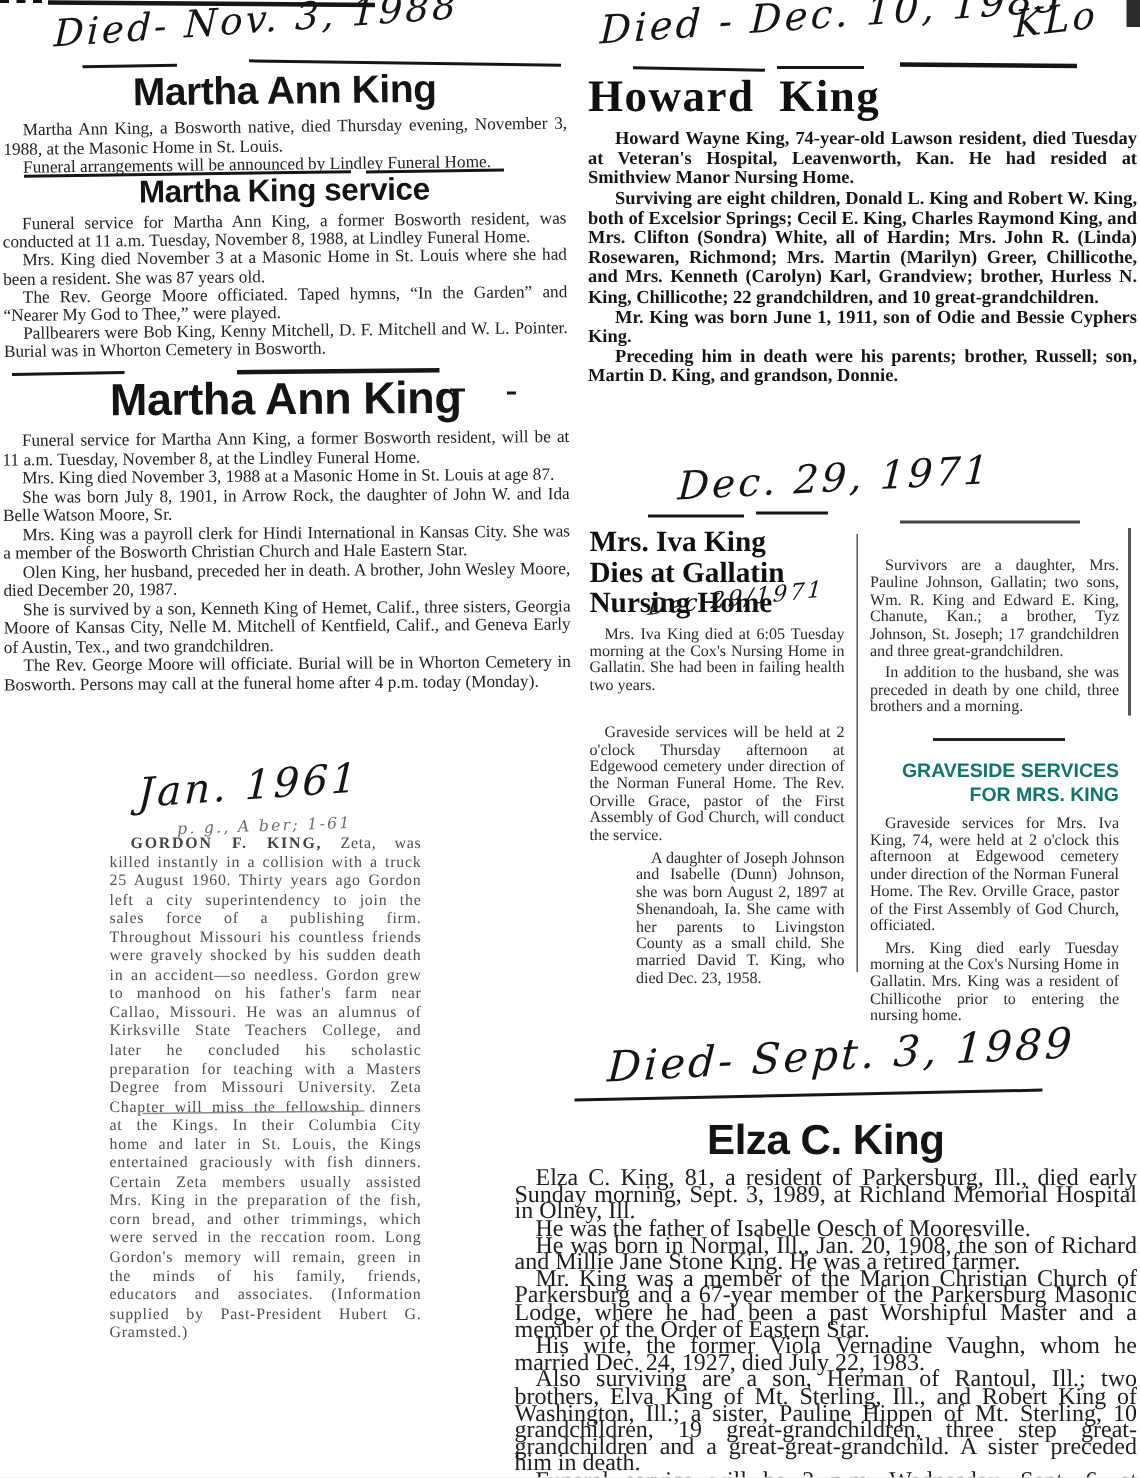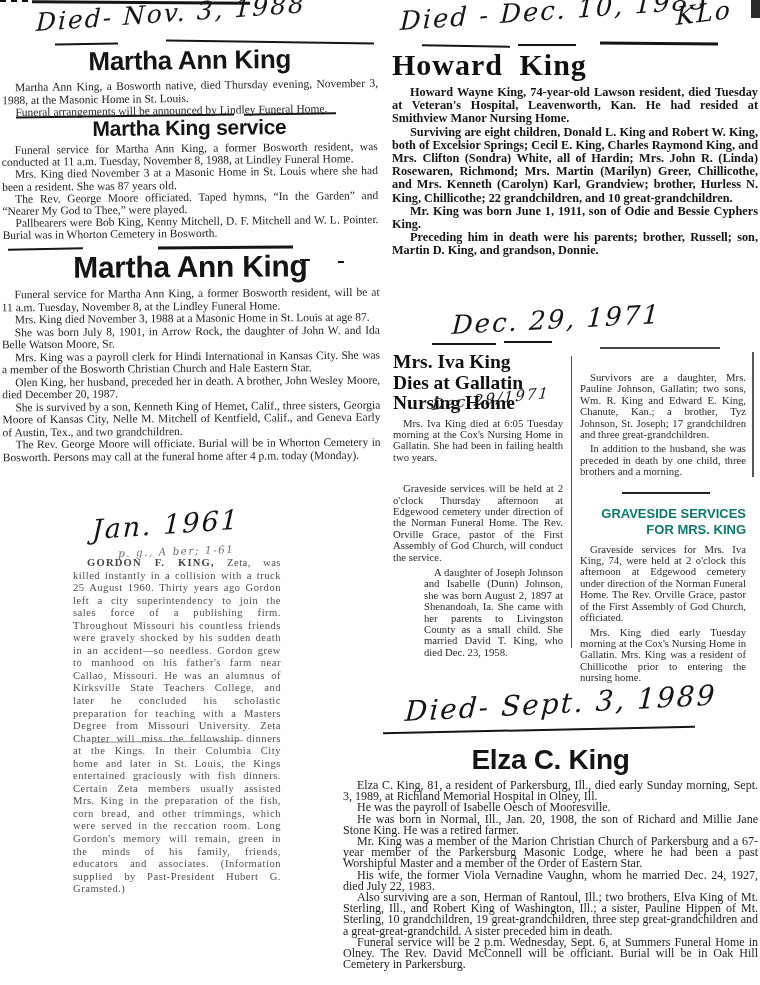--- a/index.html
+++ b/index.html
@@ -32,21 +32,21 @@
   .c-iva p { font-size:10.7px; line-height:11.4px; text-indent:10px; color:#2a2a2a; }
   .iva-head {
     font-family:"Liberation Serif", serif; font-weight:700; font-size:19.5px;
     line-height:20.5px; margin:0; color:#101010; white-space:pre-line; text-align:left;
   }
   .iva-subhead {
     font-family:"Liberation Sans", sans-serif; font-weight:700; font-size:13px;
     line-height:16px; margin:12px 0 6px 0; color:#0f766e; white-space:pre-line; text-align:right;
   }
   
-  .c-elza p { font-size:12px; line-height:11.2px; text-indent:14px; color:#1d1d1d; }
+  .c-elza p { font-size:16px; line-height:11.2px; text-indent:14px; color:#1d1d1d; }
 </style>
 </head>
 <body>
 
 <div class="page">
 
   <div style="position:absolute;left:0;top:2;width:28px;border-top:2px dashed #111;"></div>
   <div class="rl" style="left:32px;top:1px;width:218px;height:3px;transform:rotate(0.4deg);"></div>
   <div class="rl" style="left:751px;top:0;width:9px;height:18px;background:#2b2b2b;"></div>
 
@@ -140,21 +140,21 @@
     <p>Graveside services for Mrs. Iva King, 74, were held at 2 o'clock this afternoon at Edgewood cemetery under direction of the Norman Funeral Home. The Rev. Orville Grace, pastor of the First Assembly of God Church, officiated.</p>
     <p style="margin-top:3px;">Mrs. King died early Tuesday morning at the Cox's Nursing Home in Gallatin. Mrs. King was a resident of Chillicothe prior to entering the nursing home.</p>
   </section>
 
   <div class="hw" style="left:405px;top:695px;font-size:28px;transform:rotate(-3deg) skewX(-6deg);">Died- Sept. 3, 1989</div>
   <div class="rl" style="left:383px;top:729px;width:312px;height:2px;transform:rotate(-1.2deg);"></div>
 
   <section class="clip c-elza" style="left:343px;top:744px;width:415px;">
     <h1 class="h-sans" style="font-size:28px;margin-bottom:4px;">Elza C. King</h1>
     <p>Elza C. King, 81, a resident of Parkersburg, Ill., died early Sunday morning, Sept. 3, 1989, at Richland Memorial Hospital in Olney, Ill.</p>
-    <p>He was the payroll of Isabelle Oesch of Mooresville.</p>
+    <p>He was the father of Isabelle Oesch of Mooresville.</p>
     <p>He was born in Normal, Ill., Jan. 20, 1908, the son of Richard and Millie Jane Stone King. He was a retired farmer.</p>
     <p>Mr. King was a member of the Marion Christian Church of Parkersburg and a 67-year member of the Parkersburg Masonic Lodge, where he had been a past Worshipful Master and a member of the Order of Eastern Star.</p>
     <p>His wife, the former Viola Vernadine Vaughn, whom he married Dec. 24, 1927, died July 22, 1983.</p>
     <p>Also surviving are a son, Herman of Rantoul, Ill.; two brothers, Elva King of Mt. Sterling, Ill., and Robert King of Washington, Ill.; a sister, Pauline Hippen of Mt. Sterling, 10 grandchildren, 19 great-grandchildren, three step great-grandchildren and a great-great-grandchild. A sister preceded him in death.</p>
     <p>Funeral service will be 2 p.m. Wednesday, Sept. 6, at Summers Funeral Home in Olney. The Rev. David McConnell will be officiant. Burial will be in Oak Hill Cemetery in Parkersburg.</p>
   </section>
 
 </div>
 
 </body></html>

